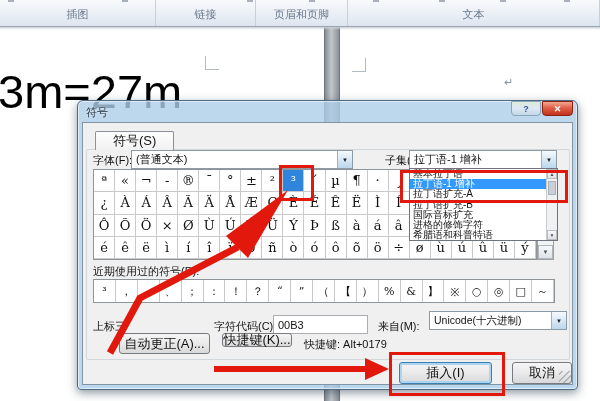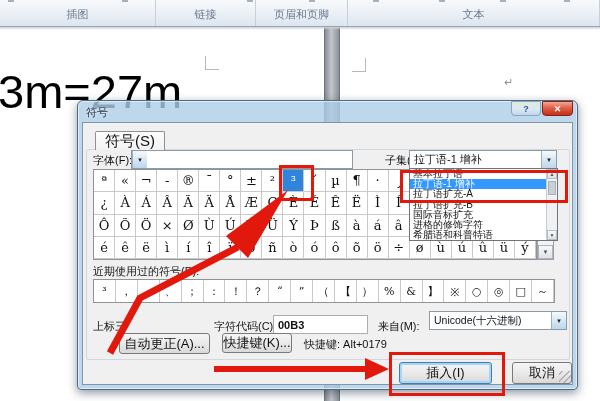--- a/index.html
+++ b/index.html
@@ -37,21 +37,21 @@
           display:flex;align-items:center;justify-content:center;font-size:9px;}
   .btn-help{right:36px;width:30px;background:linear-gradient(#fdfeff,#dcead9 0,#dde9f4 50%,#c2d6e8);
           border:1px solid #8aa6bd;color:#2d5a8c;font-weight:bold;}
   .btn-close{right:4px;width:31px;background:linear-gradient(#f3a893,#e06049 45%,#c23018);
           border:1px solid #8c2012;color:#fff;font-weight:bold;}
 
   .client{position:absolute;left:4px;right:4px;top:21px;bottom:4px;background:#f0f0f0;
           border:1px solid #8096a8;box-sizing:border-box;}
   .client *{box-sizing:border-box;}
 
-  .tab{position:absolute;display:flex;align-items:center;padding:0 9px;font-size:15px;color:#111;
+  .tab{position:absolute;display:flex;align-items:center;padding:0 17px;font-size:13px;color:#111;
           border:1px solid #8b9196;border-bottom:none;border-radius:2px 2px 0 0;}
   .tab.active{left:12px;top:8px;height:19px;background:linear-gradient(#fdfdfd,#f2f2f2);z-index:2;}
   .tab.inactive{left:80px;top:10px;height:17px;background:linear-gradient(#f3f3f3,#dcdcdc);}
   .tabpage{position:absolute;left:3px;top:26px;width:484px;height:211px;
           border:1px solid #d2d7dc;border-radius:2px;background:#f0f0f0;}
 
   .lbl{position:absolute;font-size:11px;color:#111;white-space:nowrap;}
 
   .combo{position:absolute;display:flex;background:#fff;border:1px solid #8c9aa6;}
   .combo .val{flex:1;padding-left:4px;font-size:11px;color:#111;display:flex;align-items:center;
@@ -87,21 +87,21 @@
           border:1px solid #b8bdc2;}
   .ls-thumb{position:absolute;left:1px;right:1px;top:12px;height:14px;background:#c8cfd7;
           border:1px solid #a9b0b8;}
 
   .recent-row{position:absolute;left:10px;top:156px;width:462px;height:24px;background:#fff;
           border:1px solid #8f9499;display:grid;grid-template-columns:repeat(21,1fr);}
   .recent-cell{border-right:1px solid #c9c9c9;display:flex;align-items:center;justify-content:center;
           font-family:"DejaVu Serif",serif;font-size:11px;color:#111;overflow:hidden;}
 
   .textbox{position:absolute;background:#fff;border:1px solid #abadb3;display:flex;align-items:center;
-          padding-left:4px;font-size:11px;color:#111;font-weight:bold;}
+          padding-left:4px;font-size:11px;color:#111;}
 
   .w-btn{position:absolute;display:flex;align-items:center;justify-content:center;font-size:13px;color:#111;
           background:linear-gradient(#f5f5f5,#ebebeb 45%,#d9d9d9);border:1px solid #777b80;border-radius:3px;}
   .w-btn.focused{border-color:#3c7fb1;box-shadow:inset 0 0 0 2px #a9d4f2;}
 
   .grip{position:absolute;right:1px;bottom:1px;width:12px;height:12px;
           background:repeating-linear-gradient(315deg,#9fa8b0 0 1.5px,transparent 1.5px 4.5px);opacity:.8;}
 
   
   .ann{position:absolute;border:3px solid #e2180d;z-index:31;pointer-events:none;}
@@ -136,20 +136,21 @@
         <span>✕</span>
       </div>
     </div>
 
     <div class="client">
       <div class="tabpage"></div>
       <div class="tab active">符号(S)</div>
 
       <span class="lbl" style="left:10px;top:30px;">字体(F):</span>
       <div class="combo" style="left:48px;top:27px;width:222px;height:19px;">
+        <span class="val">(普通文本)</span>
         <span class="arrow-btn">
             <span>▼</span>
           </span>
       </div>
       <span class="lbl" style="left:302px;top:30px;">子集(U):</span>
       <div class="combo" style="left:326px;top:27px;width:148px;height:19px;">
         <span class="val">拉丁语-1 增补</span>
         <span class="arrow-btn">
             <span>▼</span>
           </span>
@@ -293,21 +294,21 @@
       </div>
       <span class="lbl" style="left:295px;top:196px;">来自(M):</span>
       <div class="combo" style="left:346px;top:188px;width:138px;height:19px;">
         <span class="val" style="font-size:10.5px;">Unicode(十六进制)</span>
         <span class="arrow-btn">
             <span>▼</span>
           </span>
       </div>
 
       <div class="w-btn" style="left:36px;top:210px;width:91px;height:21px;">自动更正(A)...</div>
-      <div class="w-btn" style="left:139px;top:210px;width:70px;height:20px;">快捷键(K)...</div>
+      <div class="w-btn" style="left:139px;top:210px;width:70px;height:14px;">快捷键(K)...</div>
       <span class="lbl" style="left:221px;top:214px;">快捷键: Alt+0179</span>
 
       <div class="w-btn focused" style="left:316px;top:239px;width:93px;height:22px;">插入(I)</div>
       <div class="w-btn" style="left:429px;top:239px;width:60px;height:22px;">取消</div>
 
       <div class="grip"></div>
     </div>
   </div>
 
   <div class="ann" style="left:279px;top:165px;width:29px;height:30px;"></div>

